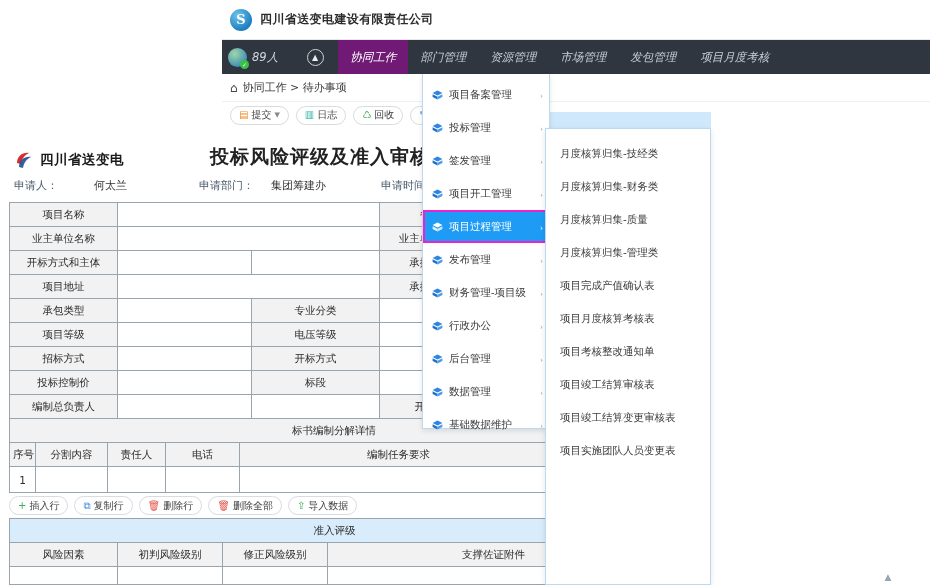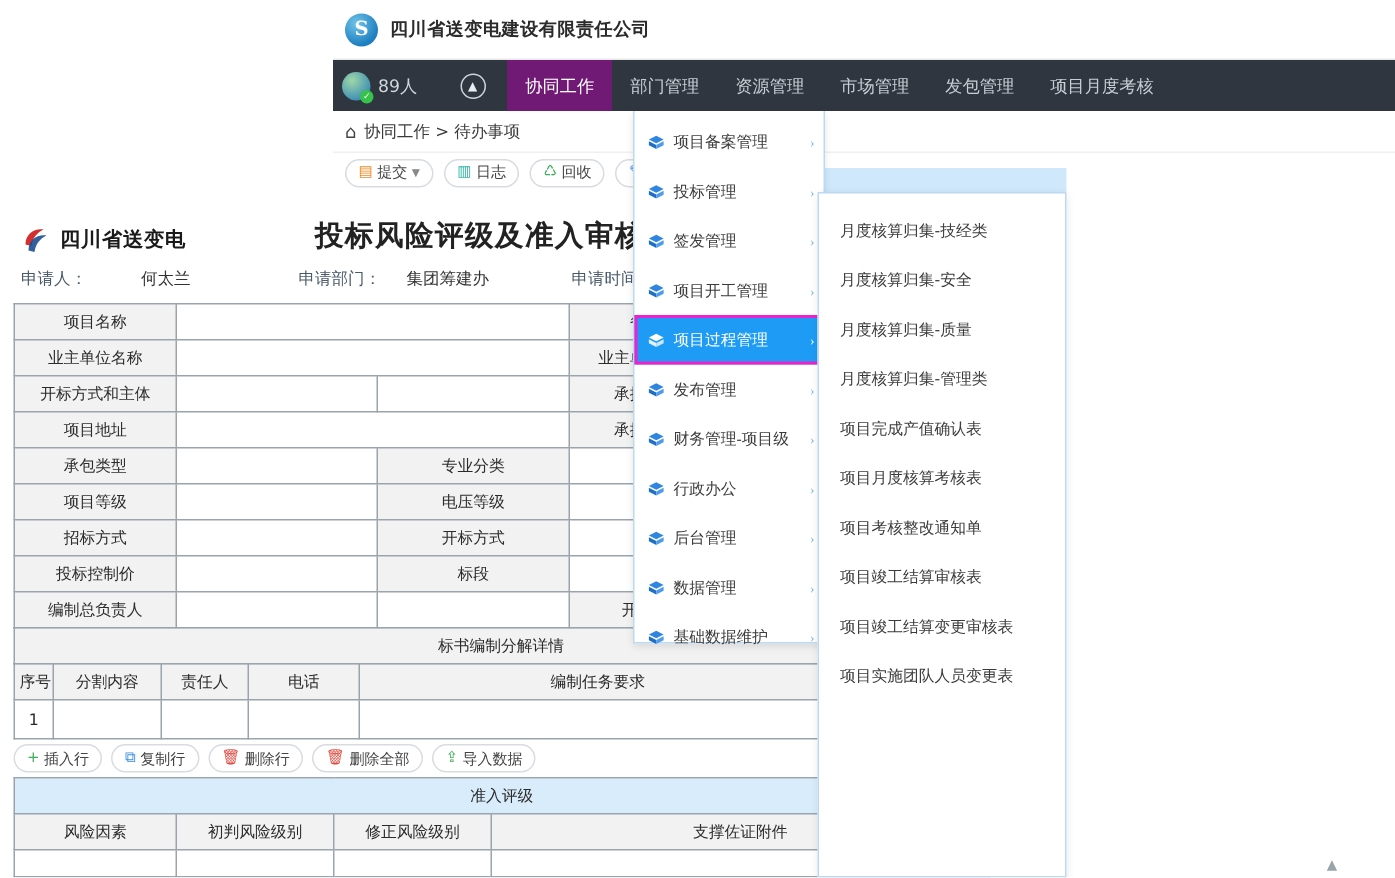--- a/index.html
+++ b/index.html
@@ -96,21 +96,21 @@
   }
   .co-logo::after {
     content: "S"; position:absolute; inset:0; display:flex; align-items:center;
     justify-content:center; color:#fff; font-size:13px; font-weight:bold;
     font-family:"DejaVu Serif", serif;
   }
   .co-name { font-size: 12px; font-weight: bold; color: #2b2b2b; letter-spacing:.4px; }
 
   .navbar {
     height: 34px; background: #2f3640; display:flex; align-items: stretch;
-    font-size: 11.5px; color: #d2d7dd;
+    font-size: 11.5px; color: #d2d7dd; font-style: italic;
   }
   .nav-user {
     display:flex; align-items:center; gap:5px; padding: 0 14px 0 6px;
     background:#2f3640;
   }
   .avatar {
     width: 19px; height: 19px; border-radius: 50%;
     background: radial-gradient(circle at 35% 30%, #9fd6a8, #3d8fb5 75%);
     position:relative;
   }
@@ -554,21 +554,21 @@
         <span class="lbl">基础数据维护</span>
         <span class="arw">›</span>
       </div>
     </div>
 
   <div class="menu2" id="menu2">
       <div class="m2-item">
         <span>月度核算归集-技经类</span>
       </div>
       <div class="m2-item">
-        <span>月度核算归集-安全</span>
+        <span>月度核算归集-财务类</span>
       </div>
       <div class="m2-item">
         <span>月度核算归集-质量</span>
       </div>
       <div class="m2-item">
         <span>月度核算归集-管理类</span>
       </div>
       <div class="m2-item">
         <span>项目完成产值确认表</span>
       </div>

